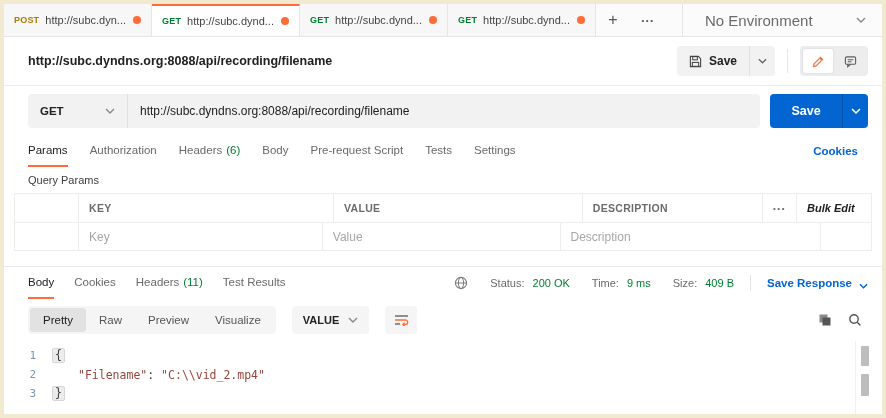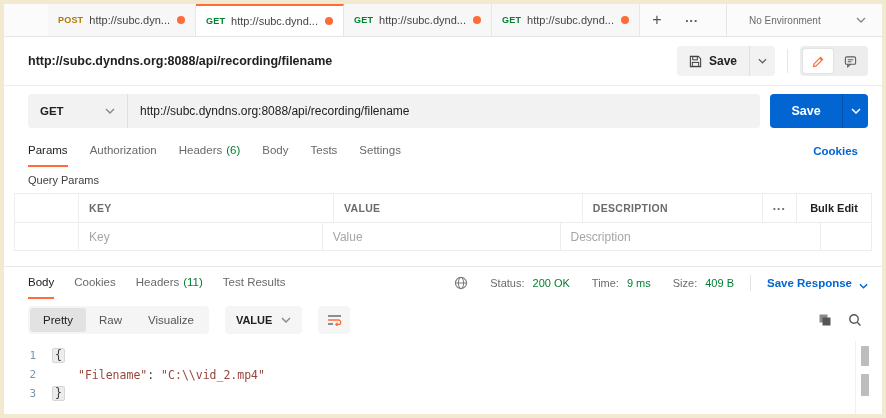--- a/index.html
+++ b/index.html
@@ -2,35 +2,35 @@
 <html><head>
 <meta charset="utf-8">
 <style>
   * { margin:0; padding:0; box-sizing:border-box; }
   body { font-family:"Liberation Sans", sans-serif; background:#fff; }
   .screen { width:886px; height:418px; border:4px solid #f1ead1; background:#fff;
             display:flex; flex-direction:column; overflow:hidden; }
 
   
   .tabbar { height:33px; min-height:33px; display:flex; align-items:stretch;
-            background:#fbfbfb; border-bottom:1px solid #e6e6e6;padding-left:44px; }
+            background:#fbfbfb; border-bottom:1px solid #e6e6e6; }
   .tab { width:148px; display:flex; align-items:center; gap:6px; padding:0 10px;
          border-right:1px solid #e6e6e6; background:#f7f7f7; cursor:pointer; }
   .tab.active { background:#fff; border-top:2px solid #ff6c37; }
   .tab-method { font-size:9px; font-weight:700; letter-spacing:.2px; }
   .tab-method.post { color:#ad7a03; } .tab-method.get { color:#007f31; }
   .tab-url { font-size:11px; color:#454545; white-space:nowrap; overflow:hidden; flex:1; }
   .dirty-dot { width:8px; height:8px; min-width:8px; border-radius:50%; background:#ff6c37; }
   .tab-plus { width:34px; display:flex; align-items:center; justify-content:center;
               font-size:16px; color:#555; cursor:pointer; }
   .tab-more { width:36px; display:flex; align-items:center; justify-content:center;
               font-size:8px; letter-spacing:1.5px; color:#555; cursor:pointer; }
   .env-select { flex:1; display:flex; align-items:center; justify-content:space-between;
                 border-left:1px solid #e6e6e6; margin-left:16px; padding:0 16px 0 22px;
-                font-size:10px; color:#6b6b6b; cursor:pointer; background:#fbfbfb; }
+                font-size:15px; color:#6b6b6b; cursor:pointer; background:#fbfbfb; }
 
   
   .titlerow { height:49px; min-height:49px; display:flex; align-items:center;
               padding:0 14px 0 24px; border-bottom:1px solid #ededed; background:#fff; }
   .req-title { flex:1; font-size:12.5px; font-weight:700; color:#212121; }
   .btn-save-group { display:flex; align-items:stretch; height:30px; background:#f2f2f2;
                     border-radius:4px; overflow:hidden; cursor:pointer; }
   .btn-save { display:flex; align-items:center; gap:7px; padding:0 12px;
               font-size:12px; font-weight:600; color:#212121; border:0; background:transparent; cursor:pointer; }
   .btn-save-chev { width:26px; display:flex; align-items:center; justify-content:center;
@@ -70,21 +70,21 @@
   .qp-heading { height:26px; min-height:26px; display:flex; align-items:center; padding:0 24px;
                 font-size:11px; font-weight:400; color:#3d3d3d; }
   .ptable { margin:0 10px; border:1px solid #ededed; font-size:11px; }
   .trow { display:flex; height:28px; align-items:stretch; }
   .trow.values { border-top:1px solid #ededed; }
   .tcell { display:flex; align-items:center; padding:0 10px; border-right:1px solid #ededed; }
   .tcell:last-child { border-right:0; }
   .col-handle { width:64px; }
   .col-key { flex:1.47; } .col-val { flex:1.43; } .col-desc { flex:1; }
   .col-more { width:34px; justify-content:center; }
-  .col-bulk { width:74px; justify-content:center; }
+  .col-bulk { width:74px; justify-content:flex-start;font-style:italic; }
   .hdr { color:#6b6b6b; font-weight:700; font-size:10.5px; letter-spacing:.3px; }
   .more-dots { font-size:8px; letter-spacing:1.5px; color:#6b6b6b; cursor:pointer; }
   .bulk-edit { font-size:11px; font-weight:700; color:#212121; cursor:pointer; }
   .cell-input { width:100%; border:0; background:transparent; outline:none; font-size:12px;
                 color:#212121; font-family:"Liberation Sans",sans-serif; }
   .cell-input::placeholder { color:#a6a6a6; }
 
   .section-gap { height:16px; min-height:16px; border-bottom:1px solid #e8e8e8; }
 
   
@@ -227,20 +227,23 @@
       </div>
     <div class="rtab">
         <span>Authorization</span>
       </div>
     <div class="rtab">
         <span>Headers</span>
         <span class="tab-count">(6)</span>
       </div>
     <div class="rtab">
         <span>Body</span>
+      </div>
+    <div class="rtab">
+        <span>Pre-request Script</span>
       </div>
     <div class="rtab">
         <span>Tests</span>
       </div>
     <div class="rtab">
         <span>Settings</span>
       </div>
     <div class="cookies-link">Cookies</div>
   </div>
 
@@ -311,20 +314,21 @@
             <path d="M1 1l4 4 4-4" fill="none" stroke="#0265d2" stroke-width="1.5"></path>
           </svg>
       </span>
     </div>
   </div>
 
   <div class="viewbar">
     <div class="segmented">
       <div class="seg active">Pretty</div>
       <div class="seg">Raw</div>
+      <div class="seg">Preview</div>
       <div class="seg">Visualize</div>
     </div>
     <div class="json-select">
       <span>VALUE</span>
       <svg class="chev-svg" width="10" height="6" viewBox="0 0 10 6">
           <path d="M1 1l4 4 4-4" fill="none" stroke="#888" stroke-width="1.4"></path>
         </svg>
     </div>
     <button class="wrap-btn">
       <svg width="15" height="12" viewBox="0 0 15 12">

